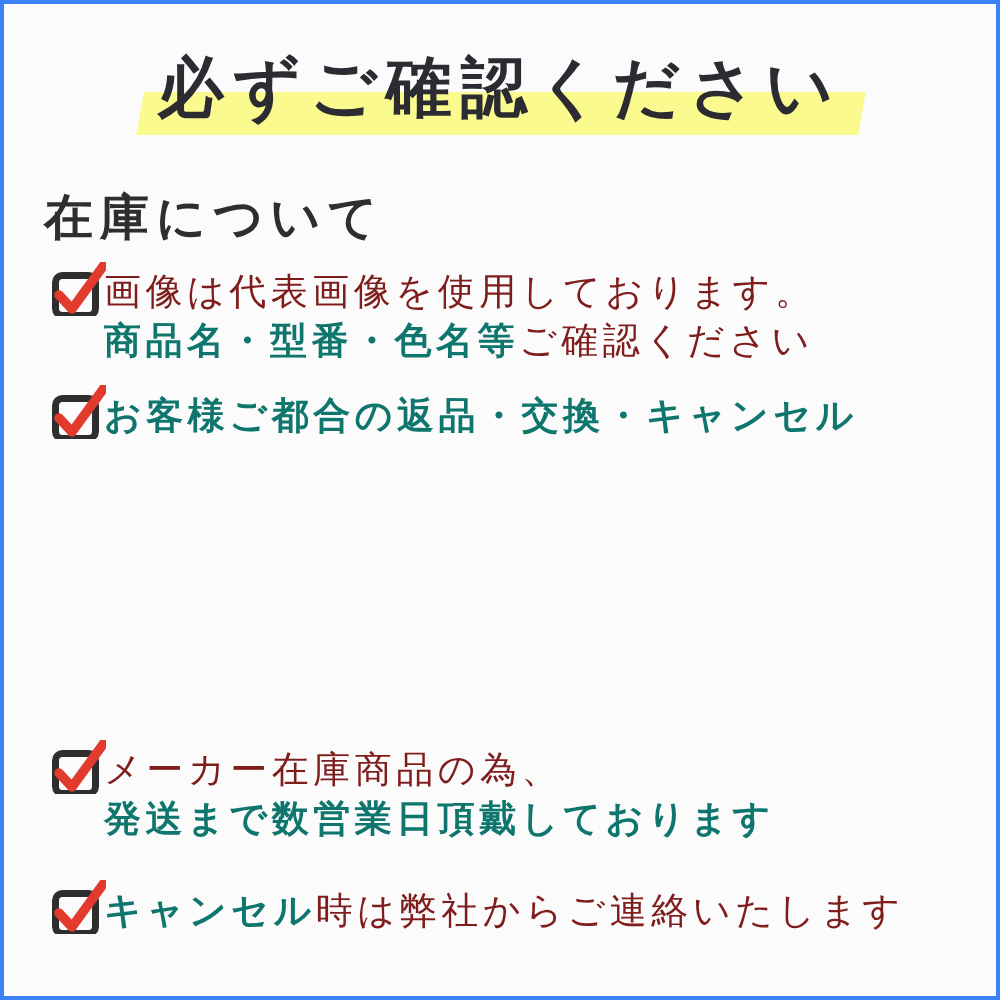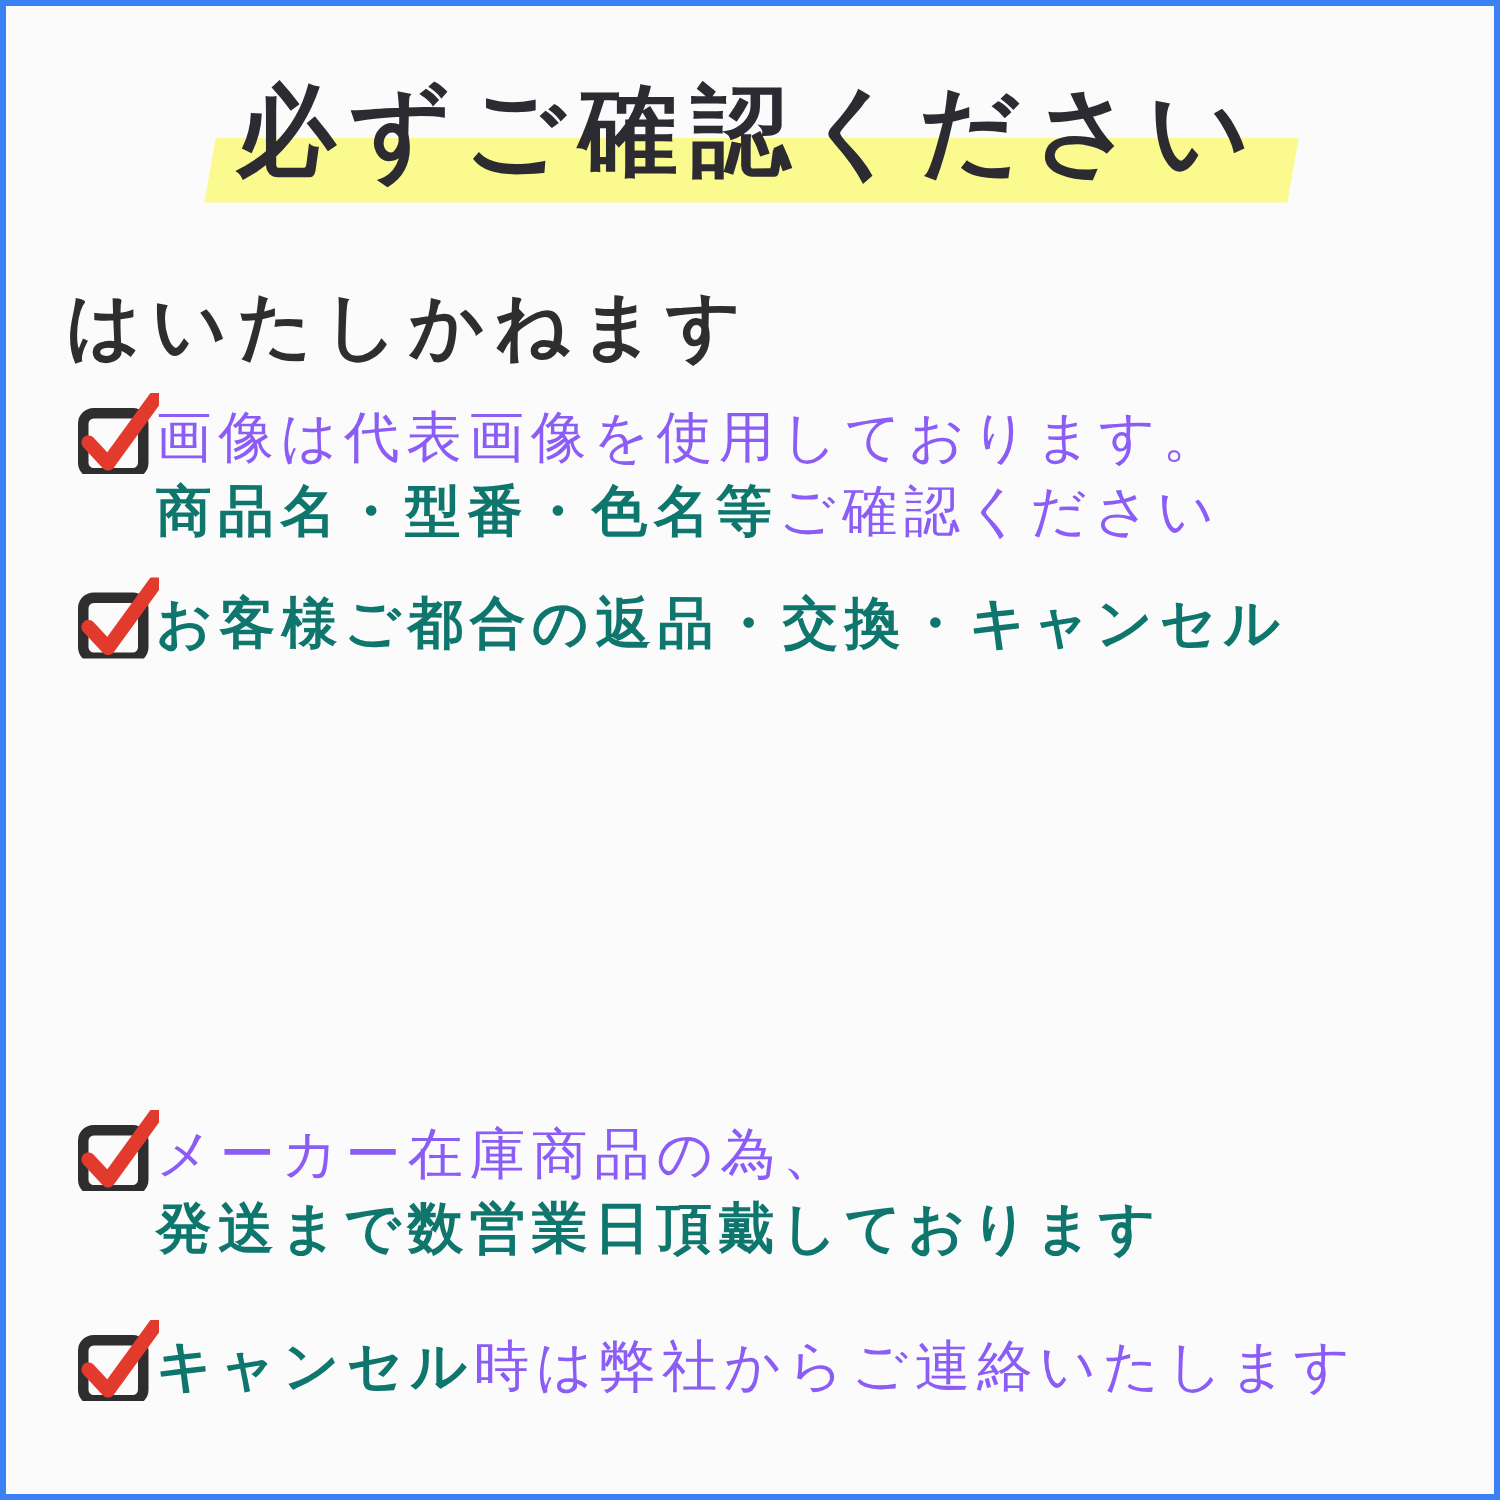--- a/index.html
+++ b/index.html
@@ -47,21 +47,21 @@
   .item .cbx{
     position:absolute;left:0;top:-6px;width:54px;height:54px;
   }
   .item .txt{
     margin-left:52px;
     font-size:37px;line-height:48px;
     letter-spacing:4.5px;color:#333333;
     white-space:nowrap;
   }
   .red{color:#0f766e;font-weight:700;}
-  .dark{color:#8b5cf6;font-weight:400;}
+  .dark{color:#7f1d1d;font-weight:400;}
   .item-1{top:264px;}
   .item-2{top:387px;}
   .item-3{top:517px;}
   .item-4{top:742px;}
   .item-5{top:882px;}
   .note{
     margin-left:58px;margin-top:7px;
     font-size:27px;line-height:32px;
     letter-spacing:3px;
     color:#e8392e;font-weight:700;
@@ -71,21 +71,21 @@
 </head>
 <body>
 
 <div class="page">
 
   <div class="title-wrap">
     <div class="title-highlight"></div>
     <div class="title-text">必ずご確認ください</div>
   </div>
 
-  <div class="section-heading heading-1">はいたしかねます</div>
+  <div class="section-heading heading-1">在庫について</div>
 
   <div class="item item-1">
     <svg class="cbx" viewBox="0 0 54 54">
       <rect x="3.5" y="13.5" width="40" height="40" rx="7" fill="none" stroke="#2e2e2e" stroke-width="7"></rect>
       <path d="M7 33 L20 47 L52 3" fill="none" stroke="#e23b2e" stroke-width="9.5" stroke-linecap="round" stroke-linejoin="round"></path>
     </svg>
     <div class="txt">
       <div><span class="dark">画像は代表画像を使用しております。</span></div>
       <div><span class="red">商品名・型番・色名等</span><span class="dark">ご確認ください</span></div>
     </div>

